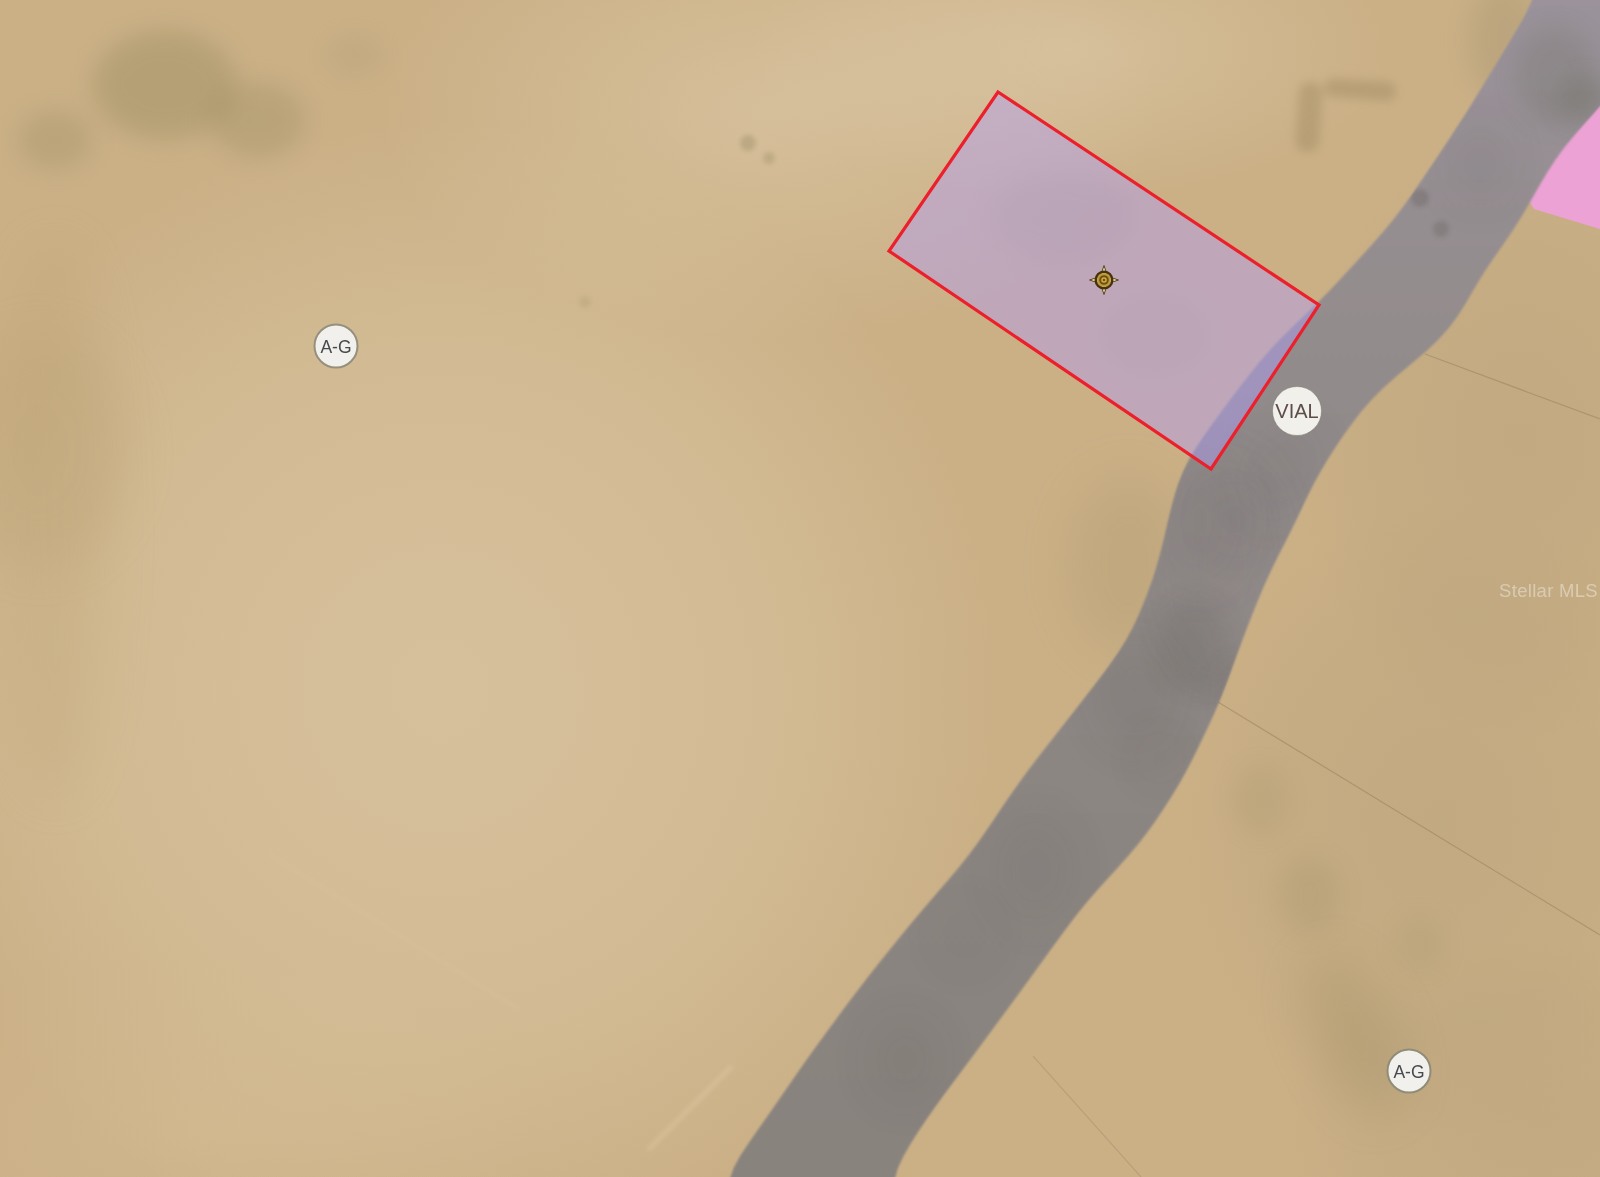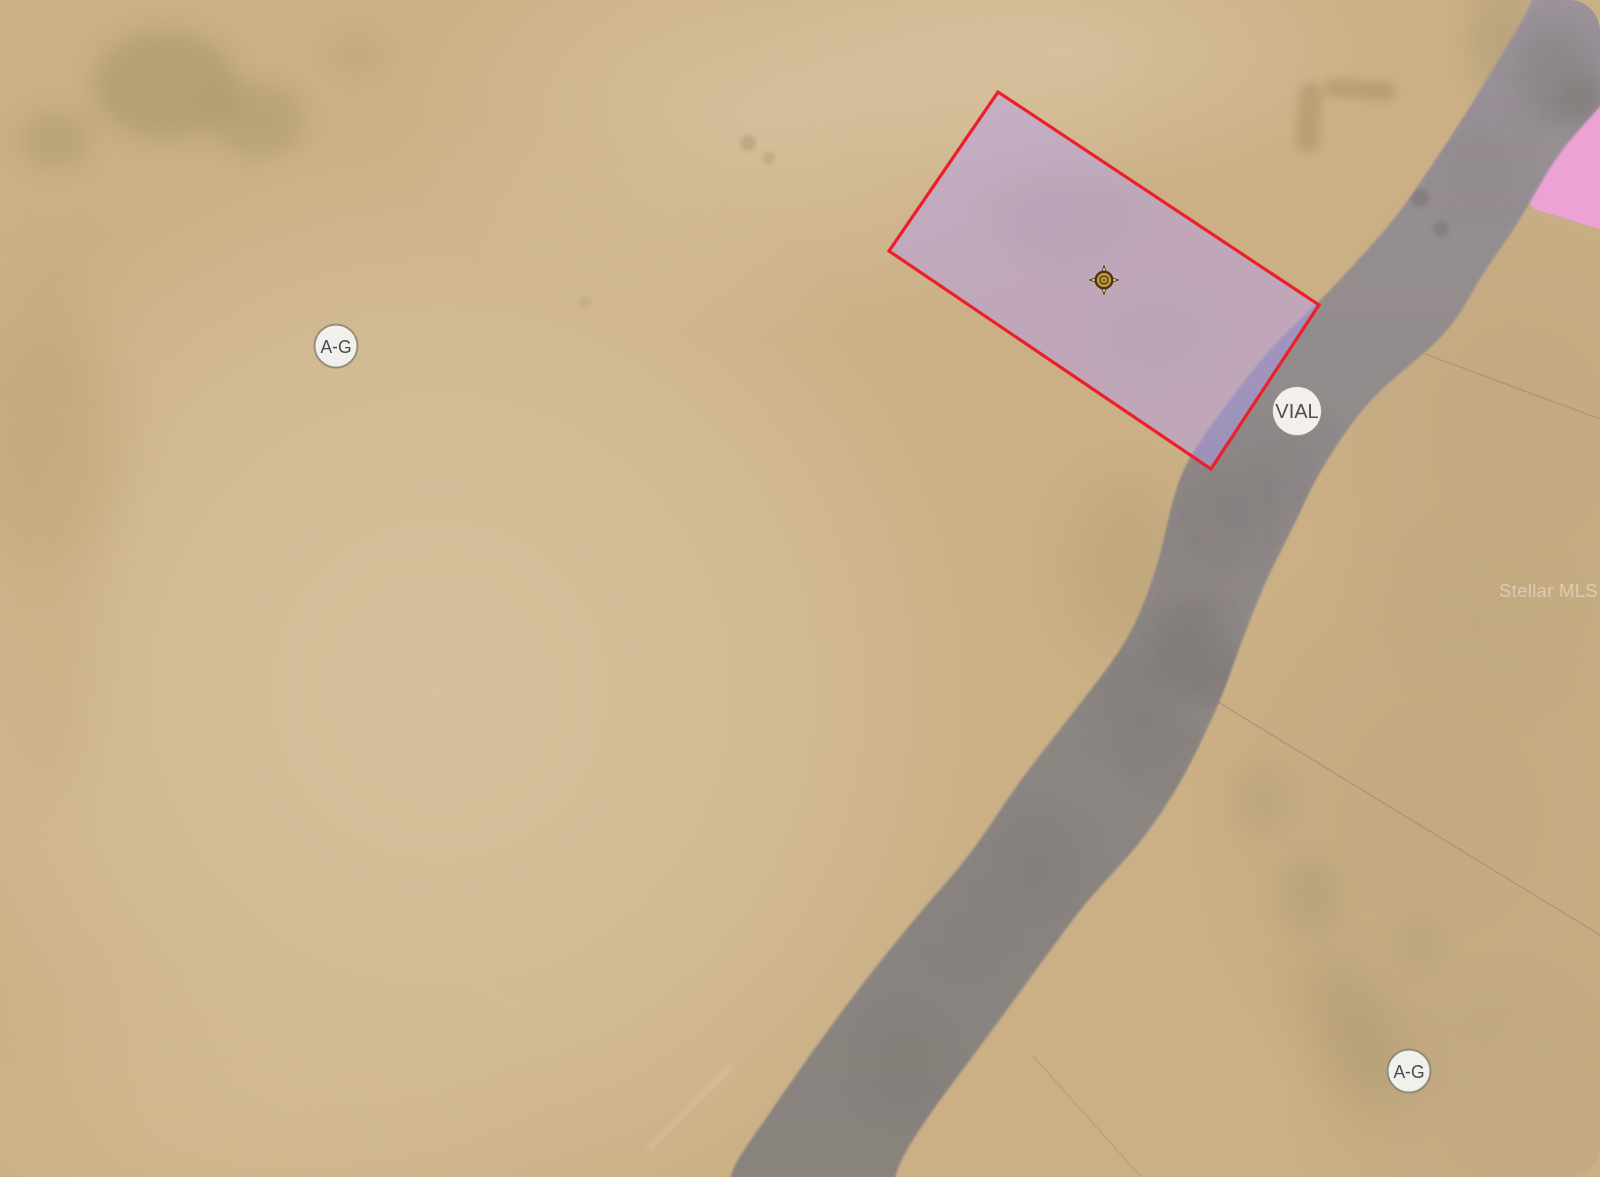--- a/index.html
+++ b/index.html
@@ -1,15 +1,15 @@
 <!DOCTYPE html>
 <html><head><meta charset="utf-8">
 <style>
 html,body{margin:0;padding:0;background:#cbb086;}
-#wrap{position:relative;width:1600px;height:1177px;overflow:hidden;font-family:"Liberation Sans",sans-serif;border-radius:31px;}
+#wrap{position:relative;width:1600px;height:1177px;overflow:hidden;font-family:"Liberation Sans",sans-serif;}
 </style></head>
 <body>
 <div id="wrap">
 <svg width="1600" height="1177" viewBox="0 0 1600 1177">
 <defs>
 <filter id="b2" x="-50%" y="-50%" width="200%" height="200%">
           <feGaussianBlur stdDeviation="2"></feGaussianBlur>
         </filter>
 <filter id="b5" x="-60%" y="-60%" width="220%" height="220%">
           <feGaussianBlur stdDeviation="5"></feGaussianBlur>

